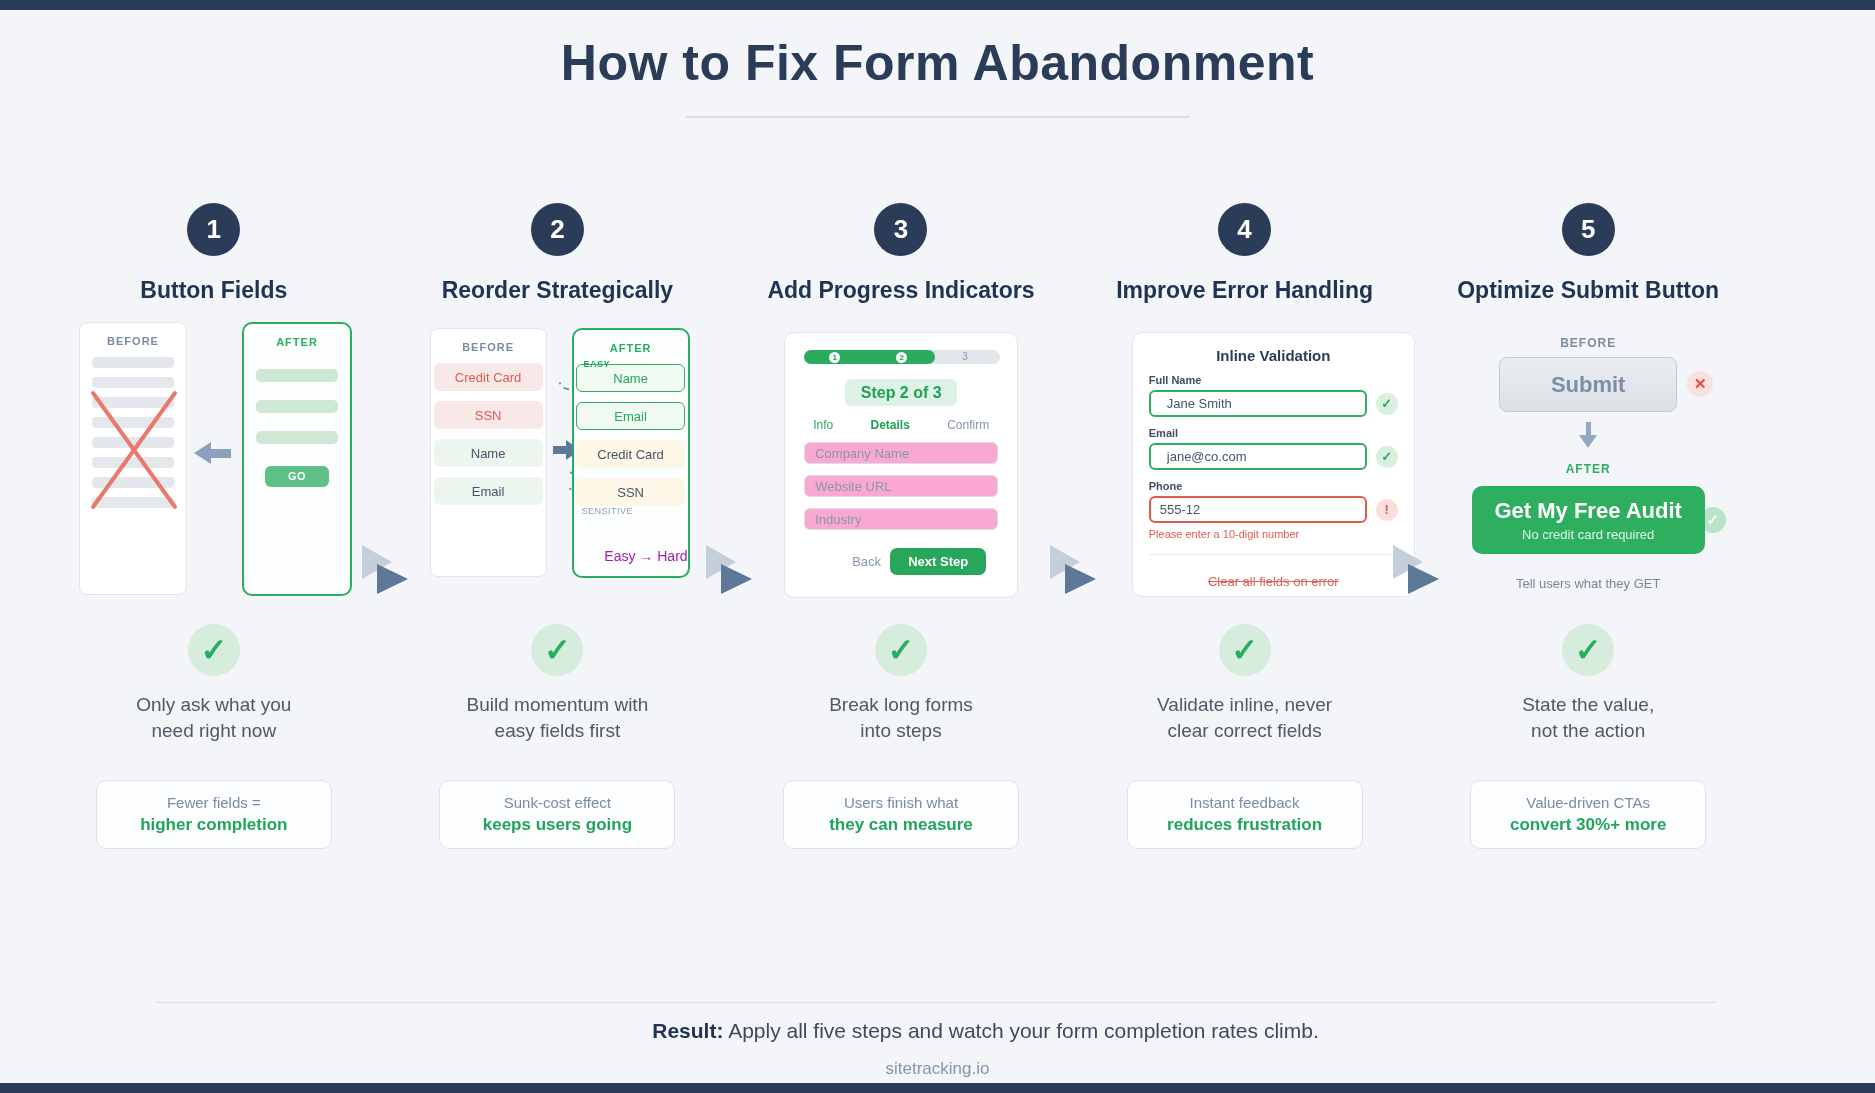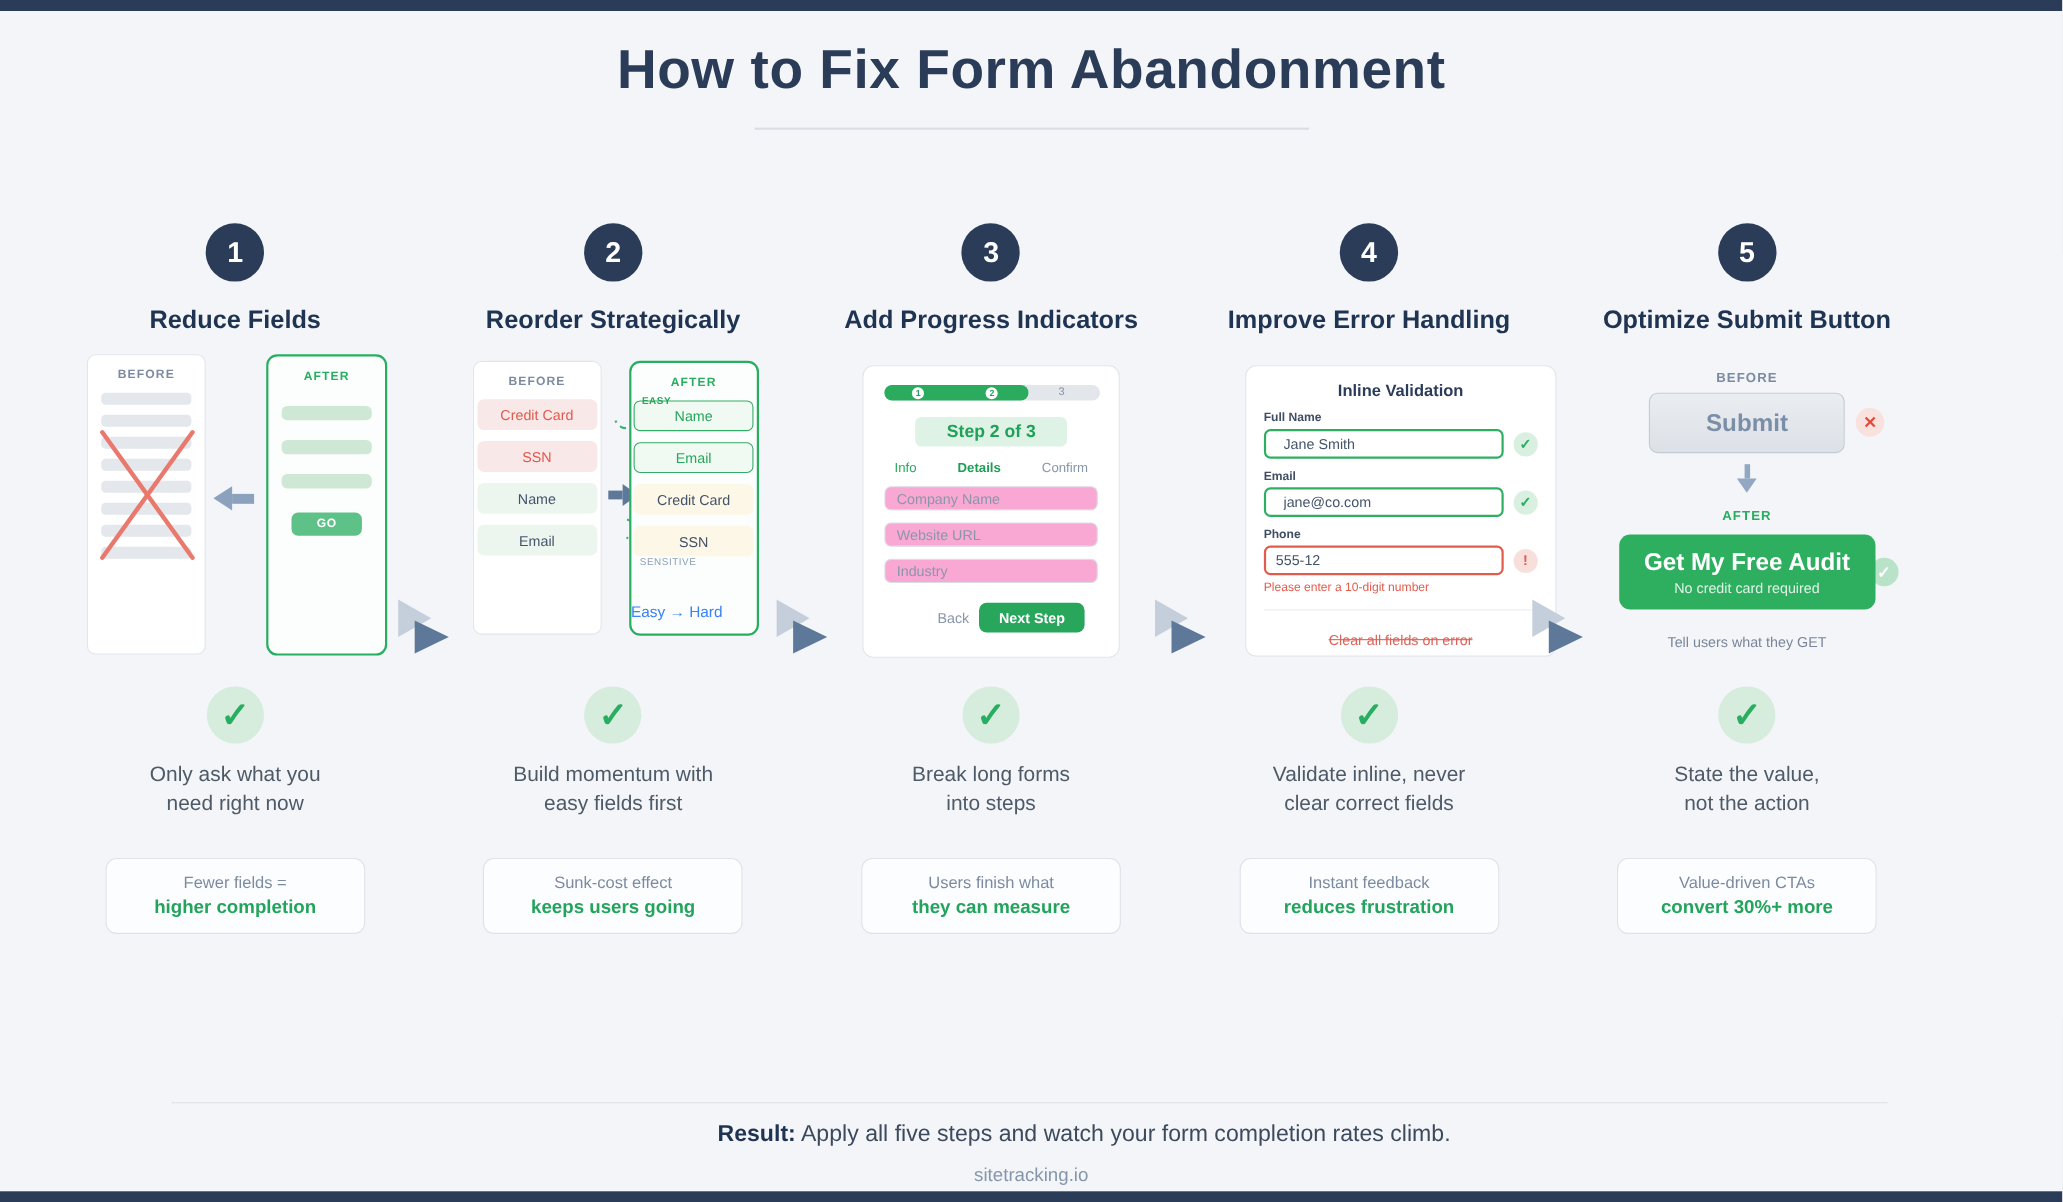--- a/index.html
+++ b/index.html
@@ -55,39 +55,39 @@
   .c2-after{left:186px;top:6px;width:118px;height:250px;}
   .fields{margin-top:9px;display:flex;flex-direction:column;align-items:center;gap:10px;}
   .field{width:109px;height:28px;border-radius:6px;font-size:13px;display:flex;align-items:center;
          justify-content:center;box-sizing:border-box;}
   .f-red{background:#f8e8e7;color:#e05b4f;}
   .f-soft{background:#edf5ef;color:#44546a;}
   .f-outline{background:#f0faf3;border:1px solid #34ab67;color:#27a65c;}
   .f-cream{background:#fdf7e7;color:#44546a;}
   .easy-tag{position:absolute;left:10px;top:29px;font-size:9px;font-weight:bold;color:#27a65c;letter-spacing:.5px;}
   .sensitive-tag{position:absolute;left:8px;top:176px;font-size:9px;color:#8aa0b8;letter-spacing:.5px;}
-  .order-note{position:absolute;left:0;top:218px;width:100%;text-align:left;font-size:14px;color:#3b82f6;}
+  .order-note{position:absolute;left:0;top:218px;width:100%;text-align:right;font-size:14px;color:#a21caf;}
   .arrow-right{position:absolute;left:167px;top:118px;display:flex;align-items:center;}
   .ar-stem{width:13px;height:8px;background:#5d7899;}
   .ar-head{width:0;height:0;border-left:14px solid #5d7899;border-top:10px solid transparent;border-bottom:10px solid transparent;}
   .swap-arc{position:absolute;width:16px;height:14px;border:2px dashed #3cb371;border-radius:50%;
             border-top-color:transparent;border-left-color:transparent;}
   .swap-arc.a1{left:172px;top:50px;transform:rotate(30deg);}
   .swap-arc.a2{left:172px;top:150px;transform:rotate(-60deg);}
 
   
   .panel{position:absolute;background:#fff;border:1px solid #e2e6ec;border-radius:10px;box-sizing:border-box;}
   .c3-card{left:55px;top:10px;width:234px;height:266px;padding:17px 19px 0;}
   .progress{position:relative;width:196px;height:14px;border-radius:7px;background:#e3e6ea;margin:0 auto;}
   .progress-fill{position:absolute;left:0;top:0;width:131px;height:14px;border-radius:7px;background:#2bab5e;}
   .p-circ{position:absolute;top:1.5px;width:11px;height:11px;border-radius:50%;background:#fff;color:#21a157;
           font-size:8px;font-weight:bold;display:flex;align-items:center;justify-content:center;}
   .p1{left:25px;} .p2{left:92px;}
   .p3{position:absolute;left:158px;top:0;font-size:10px;color:#8796a9;line-height:14px;}
-  .step-pill{margin:15px auto 12px;width:138px;height:27px;border-radius:6px;background:#def2e5;color:#1fa157;
+  .step-pill{margin:15px auto 12px;width:112px;height:27px;border-radius:6px;background:#def2e5;color:#1fa157;
              font-size:16px;font-weight:bold;display:flex;align-items:center;justify-content:center;}
   .tabs{margin:12px auto 0;width:176px;display:flex;justify-content:space-between;font-size:12px;}
   .tab-info{color:#2bab5e;} .tab-details{color:#1e9e55;font-weight:bold;} .tab-confirm{color:#8796a9;}
   .c3-inputs{margin-top:10px;display:flex;flex-direction:column;gap:11px;}
   .c3-input{width:100%;height:22px;border:1px solid #d9dee5;border-radius:6px;background:#f9a8d4;
             font-family:inherit;font-size:13px;color:#44546a;padding:0 0 0 10px;box-sizing:border-box;outline:none;}
   .c3-input::placeholder{color:#8a97a8;opacity:1;}
   .c3-footer{margin-top:18px;display:flex;align-items:center;justify-content:space-between;padding:0 12px 0 42px;}
   .back-btn{font-size:13px;color:#8796a9;background:none;border:none;font-family:inherit;}
   .next-btn{width:96px;height:27px;border-radius:7px;background:#27a65c;border:none;color:#fff;
@@ -152,21 +152,21 @@
 
   <div class="header">
     <div class="title">How to Fix Form Abandonment</div>
     <div class="header-divider"></div>
   </div>
 
   <div class="columns">
 
     <div class="col">
       <div class="badge">1</div>
-      <div class="col-title">Reduce Fields</div>
+      <div class="col-title">Button Fields</div>
       <div class="illus">
         <div class="mini-card c1-before">
           <div class="mini-label lab-grey">BEFORE</div>
           <div class="bars-grey">
             <div class="bar-grey"></div>
             <div class="bar-grey"></div>
             <div class="bar-grey"></div>
             <div class="bar-grey"></div>
             <div class="bar-grey"></div>
             <div class="bar-grey"></div>

